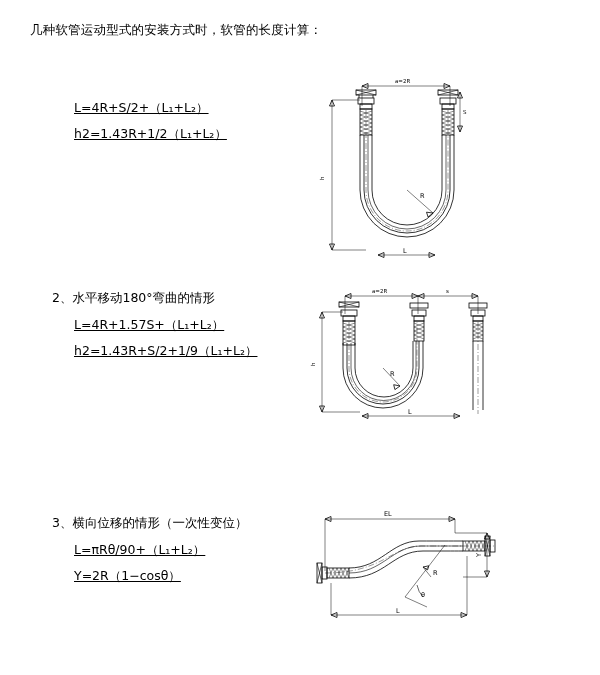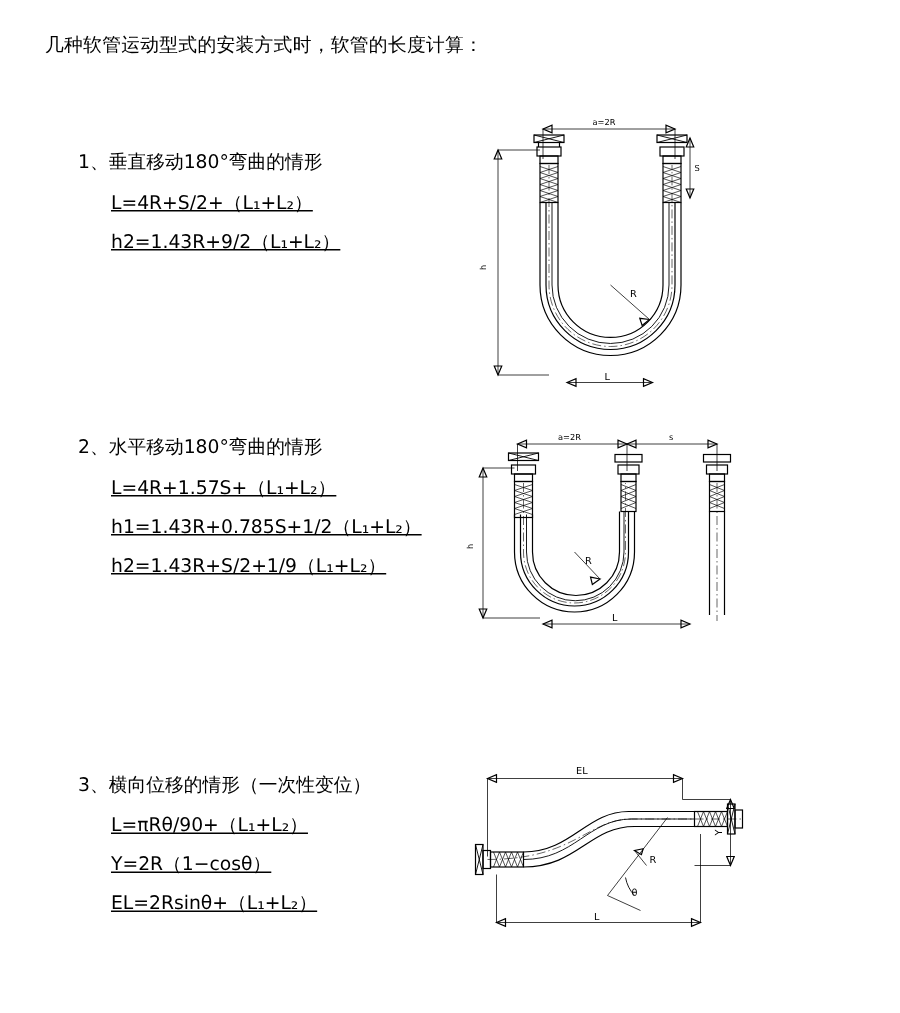--- a/index.html
+++ b/index.html
@@ -72,23 +72,22 @@
 </style>
 </head>
 <body>
 
 <div class="page">
 
   <div class="title">几种软管运动型式的安装方式时，软管的长度计算：</div>
 
   <div class="section sec1">
     <div class="text-col">
-      <div class="heading">1、垂直移动180°弯曲的情形</div>
       <div class="formula">L=4R+S/2+（L₁+L₂）</div>
-      <div class="formula">h2=1.43R+9/2（L₁+L₂）</div>
+      <div class="formula">h2=1.43R+1/2（L₁+L₂）</div>
     </div>
 
     <div class="fig fig1">
       <svg width="220" height="215" viewBox="0 0 220 215">
 
         <line class="dim" x1="62" y1="16" x2="150" y2="16"></line>
         <path class="ln" d="M62,16 l6,-2.5 l0,5 Z" fill="#000"></path>
         <path class="ln" d="M150,16 l-6,-2.5 l0,5 Z" fill="#000"></path>
         <text class="dimtxt" x="95" y="13">a=2R</text>
 
@@ -164,21 +163,20 @@
         <path class="ln" d="M135,185 l-6,-2.5 l0,5 Z" fill="#000"></path>
         <text class="dimtxt2" x="103" y="183">L</text>
       </svg>
     </div>
   </div>
 
   <div class="section sec2">
     <div class="text-col">
       <div class="heading">2、水平移动180°弯曲的情形</div>
       <div class="formula">L=4R+1.57S+（L₁+L₂）</div>
-      <div class="formula">h1=1.43R+0.785S+1/2（L₁+L₂）</div>
       <div class="formula">h2=1.43R+S/2+1/9（L₁+L₂）</div>
     </div>
 
     <div class="fig fig2">
       <svg width="230" height="170" viewBox="0 0 230 170">
 
         <line class="dim" x1="45" y1="16" x2="118" y2="16"></line>
         <path class="ln" d="M45,16 l6,-2.5 l0,5 Z" fill="#000"></path>
         <path class="ln" d="M118,16 l-6,-2.5 l0,5 Z" fill="#000"></path>
         <text class="dimtxt" x="72" y="13">a=2R</text>
@@ -260,21 +258,20 @@
         <text class="dimtxt2" x="108" y="134">L</text>
       </svg>
     </div>
   </div>
 
   <div class="section sec3">
     <div class="text-col">
       <div class="heading">3、横向位移的情形（一次性变位）</div>
       <div class="formula">L=πRθ/90+（L₁+L₂）</div>
       <div class="formula">Y=2R（1−cosθ）</div>
-      <div class="formula">EL=2Rsinθ+（L₁+L₂）</div>
     </div>
 
     <div class="fig fig3">
       <svg width="230" height="130" viewBox="0 0 230 130">
 
         <line class="dim" x1="30" y1="14" x2="160" y2="14"></line>
         <path class="ln" d="M30,14 l6,-2.5 l0,5 Z" fill="#000"></path>
         <path class="ln" d="M160,14 l-6,-2.5 l0,5 Z" fill="#000"></path>
         <text class="dimtxt2" x="89" y="11">EL</text>
         <line class="dim" x1="30" y1="14" x2="30" y2="66"></line>

